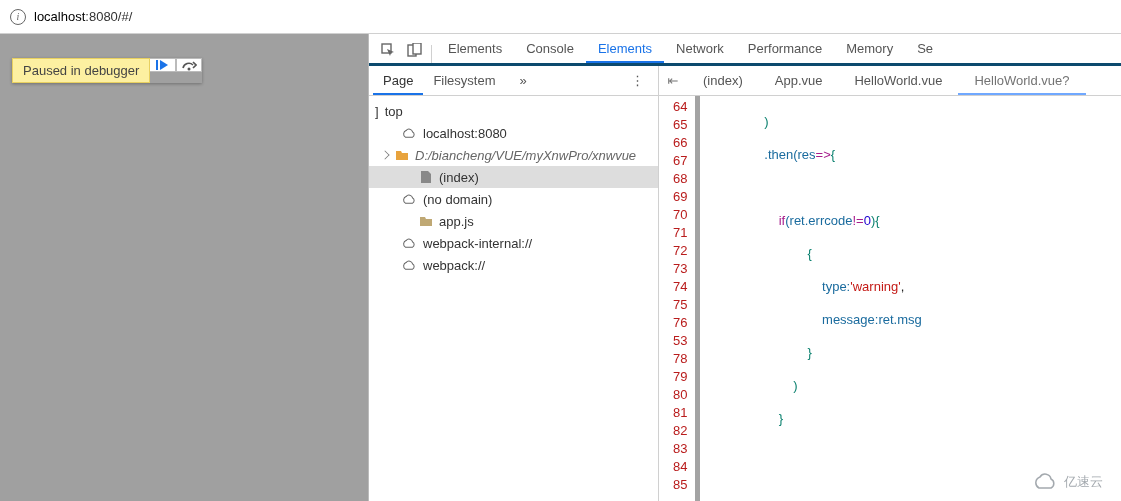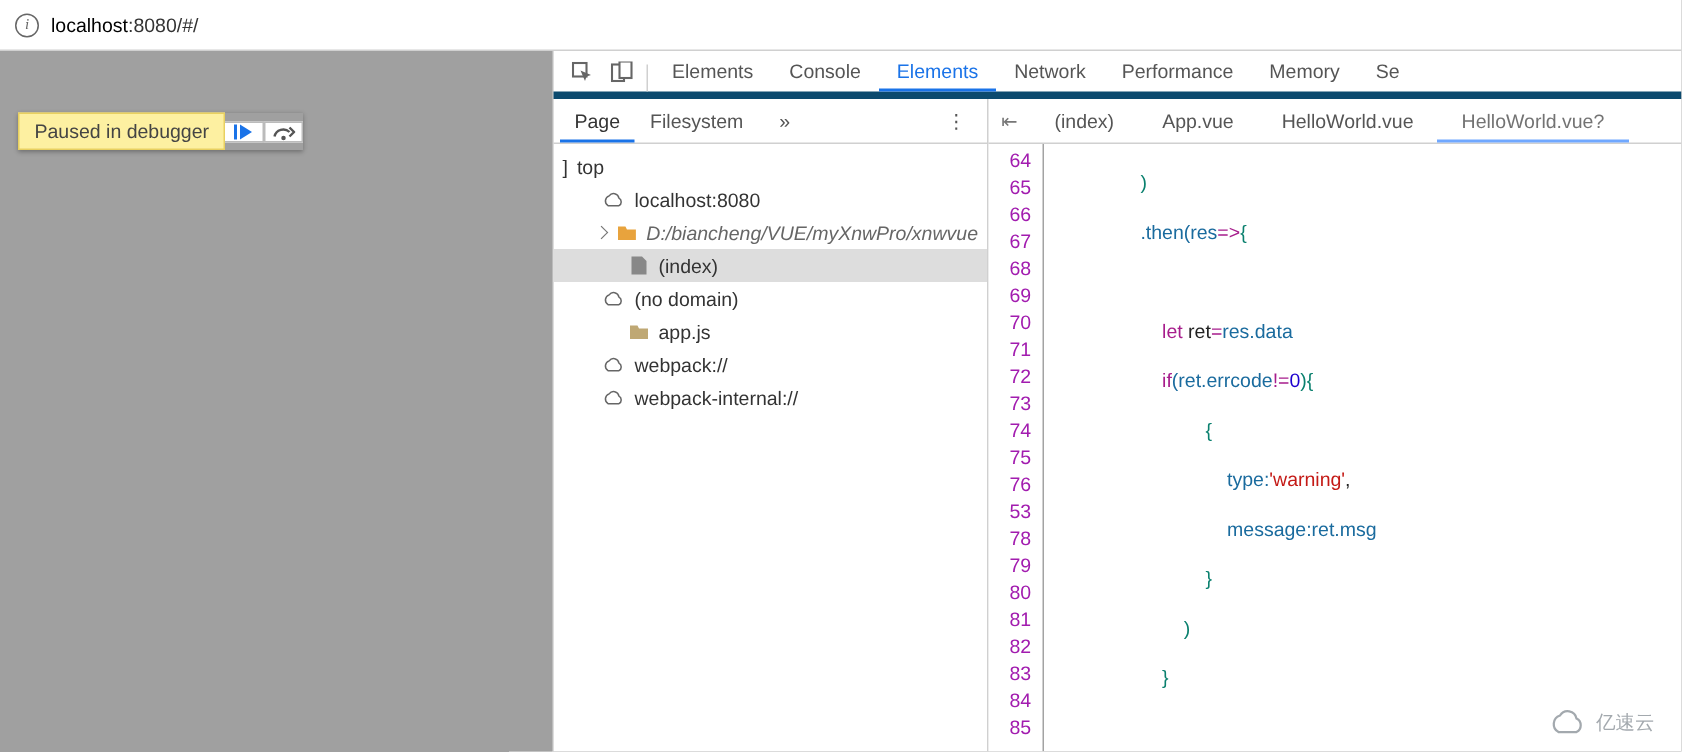--- a/index.html
+++ b/index.html
@@ -4,55 +4,55 @@
 <style>
 *{margin:0;padding:0;box-sizing:border-box;font-family:"Segoe UI",Arial,sans-serif;font-size:13px}
 html,body{height:100%}
 body{display:flex;flex-direction:column;background:#a0a0a0;overflow:hidden}
 .addr{height:34px;background:#fff;border-bottom:1px solid #d0d0d0;display:flex;align-items:center;padding:0 10px;gap:8px;color:#555}
 .addr .url{color:#333}
 .addr .url .host{color:#000}
 .info-ic{width:16px;height:16px;border:1.5px solid #666;border-radius:50%;display:inline-flex;align-items:center;justify-content:center;color:#666;font-size:10px;font-family:serif;font-style:italic}
 .main{flex:1;display:flex;min-height:0}
 .view{width:368px;background:#a0a0a0;position:relative;flex:none}
-.pbar{position:absolute;top:41px;left:12px;display:flex;align-items:center;box-shadow:0 1px 3px rgba(0,0,0,.3)}
+.pbar{position:absolute;top:24px;left:12px;display:flex;align-items:flex-start;box-shadow:0 1px 3px rgba(0,0,0,.3)}
 .pbar .msg{background:#fdf0a1;color:#444;padding:4px 10px;border:1px solid #e8d060}
 .pbar .btns{display:flex}
 .pbar button{width:26px;background:#fff;border:1px solid #bbb;display:flex;align-items:center;justify-content:center;cursor:pointer}
 .pbar button:first-of-type{border-left:none}
 .dev{flex:1;background:#fff;display:flex;flex-direction:column;min-width:0;border-left:1px solid #bbb}
-.tabs1{display:flex;align-items:flex-end;height:32px;border-bottom:5px solid #0c4a6e;padding-left:6px;color:#555}
+.tabs1{display:flex;align-items:flex-end;height:32px;border-bottom:3px solid #0c4a6e;padding-left:6px;color:#555}
 .tabs1 .ic{width:26px;height:26px;display:flex;align-items:center;justify-content:center;color:#555}
 .sep{width:1px;height:18px;background:#d0d0d0;margin:0 4px}
 .tabs1 .tab{padding:0 12px;height:100%;display:flex;align-items:center;cursor:pointer}
 .tabs1 .tab.active{color:#1a73e8;box-shadow:inset 0 -2px 0 #1a73e8}
 .row2{flex:1;display:flex;min-height:0}
 .left{width:290px;border-right:1px solid #d0d0d0;display:flex;flex-direction:column;min-height:0}
 .ltabs{display:flex;align-items:center;height:30px;border-bottom:1px solid #d0d0d0;padding:0 4px;color:#555}
 .ltabs .lt{padding:0 10px;height:100%;display:flex;align-items:center;cursor:pointer}
 .ltabs .lt.active{color:#333;box-shadow:inset 0 -2px 0 #1a73e8}
 .ltabs .more{margin-left:4px}
 .ltabs .dots{margin-left:auto;padding:0 10px;cursor:pointer}
 .tree{flex:1;overflow:auto;padding:4px 0;color:#333}
 .tn{display:flex;align-items:center;height:22px;padding:0 6px;gap:6px;cursor:pointer;white-space:nowrap}
 .tn.sel{background:#ddd}
-.ind1{padding-left:32px}.ind2{padding-left:28px}.ind3{padding-left:50px}
+.ind1{padding-left:32px}.ind2{padding-left:12px}.ind3{padding-left:50px}
 .arrow{width:8px;height:8px;display:inline-block}
 .arrow.r{border-top:1.5px solid #777;border-right:1.5px solid #777;transform:rotate(45deg)scale(.8)}
 .fold{width:14px;height:14px;fill:#e8a33d}
 .fold.dk{fill:#bfa874}
 .file{width:14px;height:14px;fill:#888}
 .cloud{width:16px;height:11px;stroke:#666;fill:none;stroke-width:1.4}
 .code{flex:1;display:flex;flex-direction:column;min-width:0}
 .ctabs{display:flex;align-items:center;height:30px;border-bottom:1px solid #d0d0d0;color:#555}
 .ctabs .nav{width:28px;display:flex;align-items:center;justify-content:center;color:#777}
 .ctabs .ct{padding:0 16px;height:100%;display:flex;align-items:center;cursor:pointer;white-space:nowrap}
 .ctabs .ct.active{color:#737373;box-shadow:inset 0 -2px 0 #70a8ff}
 .carea{flex:1;display:flex;font-family:Consolas,Menlo,monospace;font-size:13px;overflow:hidden;min-height:0}
-.gut{background:#fff;color:#a21caf;text-align:right;padding:2px 8px 2px 14px;border-right:1px solid #a3a3a3;user-select:none}
+.gut{background:#fff;color:#b91c1c;text-align:right;padding:2px 8px 2px 14px;border-right:5px solid #a3a3a3;user-select:none}
 .gut div{height:18px;line-height:18px}
 .src{flex:1;overflow:auto;padding:2px 0;white-space:pre;color:#222}
 .src .ln{height:18px;line-height:18px;padding-left:6px}
 .k{color:#a71d8c}.m{color:#1a6b9e}.s{color:#c41a16}.n{color:#1c00cf}
 .brace{color:#0a806e}
 .wm{position:absolute;right:18px;bottom:10px;display:flex;align-items:center;gap:4px;color:#9aa0a6;opacity:.9;font-size:13px}
 .wm svg{width:28px;height:18px;stroke:#9aa0a6;fill:none;stroke-width:1.5}
 </style>
 </head>
 <body>
@@ -146,27 +146,27 @@
           <div class="tn ind3">
               <svg class="fold dk" viewBox="0 0 14 14">
                 <path d="M1 3h5l1 2h6v7H1z"></path>
               </svg>
               <span>app.js</span>
             </div>
           <div class="tn ind1">
               <svg class="cloud" viewBox="0 0 22 14">
                 <path d="M6 12a5 5 0 0 1 1-9 5 5 0 0 1 9 2 4 4 0 0 1 0 7z"></path>
               </svg>
+              <span>webpack-internal://</span>
+            </div>
+          <div class="tn ind1">
+              <svg class="cloud" viewBox="0 0 22 14">
+                <path d="M6 12a5 5 0 0 1 1-9 5 5 0 0 1 9 2 4 4 0 0 1 0 7z"></path>
+              </svg>
               <span>webpack://</span>
-            </div>
-          <div class="tn ind1">
-              <svg class="cloud" viewBox="0 0 22 14">
-                <path d="M6 12a5 5 0 0 1 1-9 5 5 0 0 1 9 2 4 4 0 0 1 0 7z"></path>
-              </svg>
-              <span>webpack-internal://</span>
             </div>
         </div>
       </div>
 
       <div class="code">
         <div class="ctabs">
           <div class="nav">⇤</div>
           <div class="ct">(index)</div>
           <div class="ct">App.vue</div>
           <div class="ct">HelloWorld.vue</div>
@@ -194,21 +194,20 @@
               <div>81</div>
               <div>82</div>
               <div>83</div>
               <div>84</div>
               <div>85</div>
           </div>
           <div class="src">
 <div class="ln">                <span class="brace">)</span></div>
 <div class="ln">                <span class="m">.then(res</span><span class="k">=&gt;</span><span class="brace">{</span></div>
 <div class="ln"></div>
-<div class="ln">                    <span class="k">let</span><span> ret</span><span class="k">=</span><span class="m">res.data</span></div>
 <div class="ln">                    <span class="k">if</span><span class="m">(ret.errcode</span><span class="k">!=</span><span class="n">0</span><span class="brace">){</span></div>
 <div class="ln">                            <span class="brace">{</span></div>
 <div class="ln">                                <span class="m">type:</span><span class="s">'warning'</span><span>,</span></div>
 <div class="ln">                                <span class="m">message:ret.msg</span></div>
 <div class="ln">                            <span class="brace">}</span></div>
 <div class="ln">                        <span class="brace">)</span></div>
 <div class="ln">                    <span class="brace">}</span></div>
 
 
 

